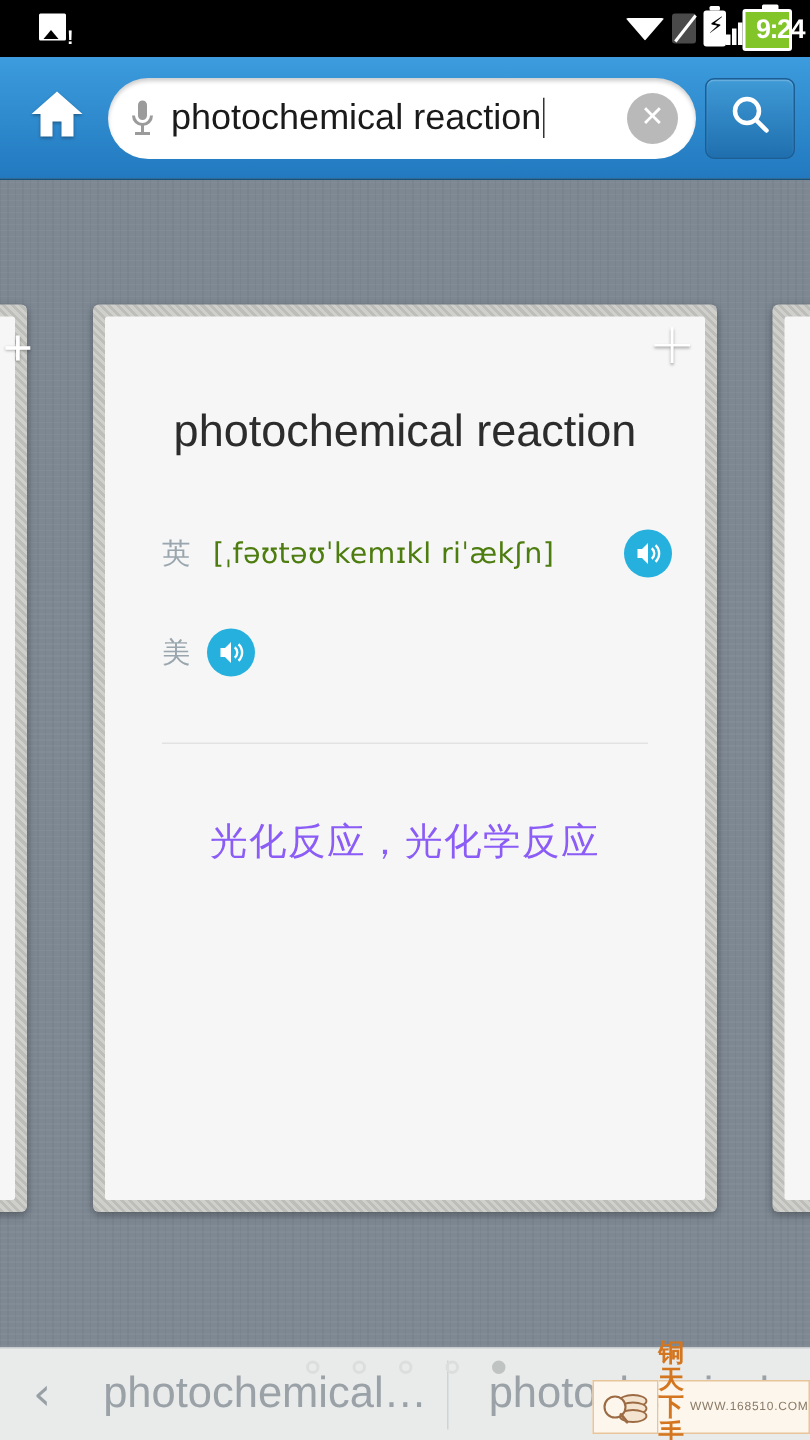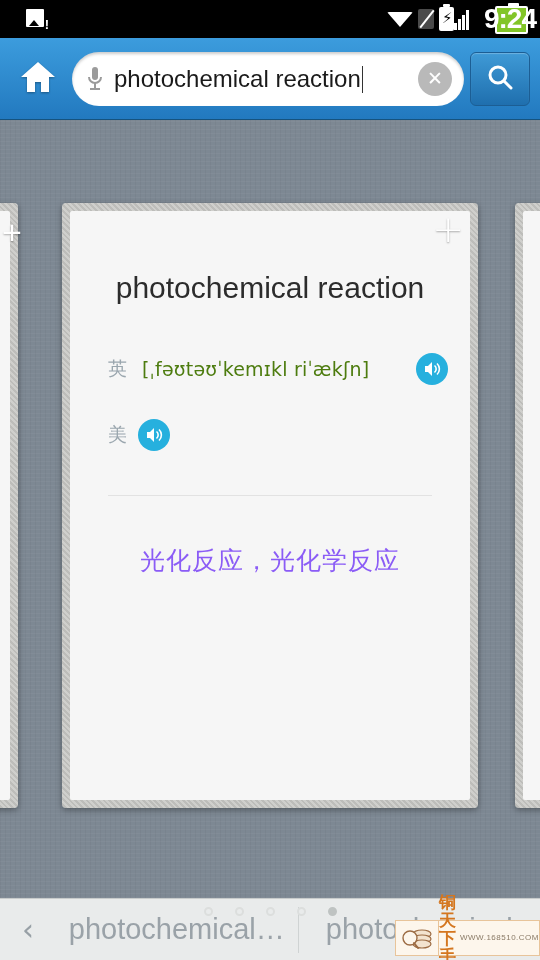--- a/index.html
+++ b/index.html
@@ -53,22 +53,22 @@
   .icon-batt .bolt{
     position:absolute; left:3px; top:3px; color:#000; font-size:15px; line-height:16px; font-weight:bold;
   }
   .icon-signal{ display:flex; align-items:flex-end; gap:1px; height:22px; }
   .icon-signal i{ display:block; width:3px; background:#fff; }
   .icon-signal i:nth-child(1){height:7px;}
   .icon-signal i:nth-child(2){height:11px;}
   .icon-signal i:nth-child(3){height:15px;}
   .icon-signal i:nth-child(4){height:20px;}
   .sb-time{
-    color:#fff; font-size:28px; font-weight:bold; letter-spacing:-1px;
-    margin-left:15px; z-index:3; position:relative;
+    color:#fff; font-size:18px; font-weight:bold; letter-spacing:-1px;
+    margin-left:5px; z-index:3; position:relative;
   }
   .batt-green{
     position:absolute; right:8px; top:4px; width:33px; height:28px;
     background:#82c528; border:2px solid #fff; border-radius:2px; z-index:2;
   }
   .batt-green:before{
     content:""; position:absolute; left:11px; top:-5px; width:11px;height:4px;
     background:#fff; border-radius:1px;
   }
 

